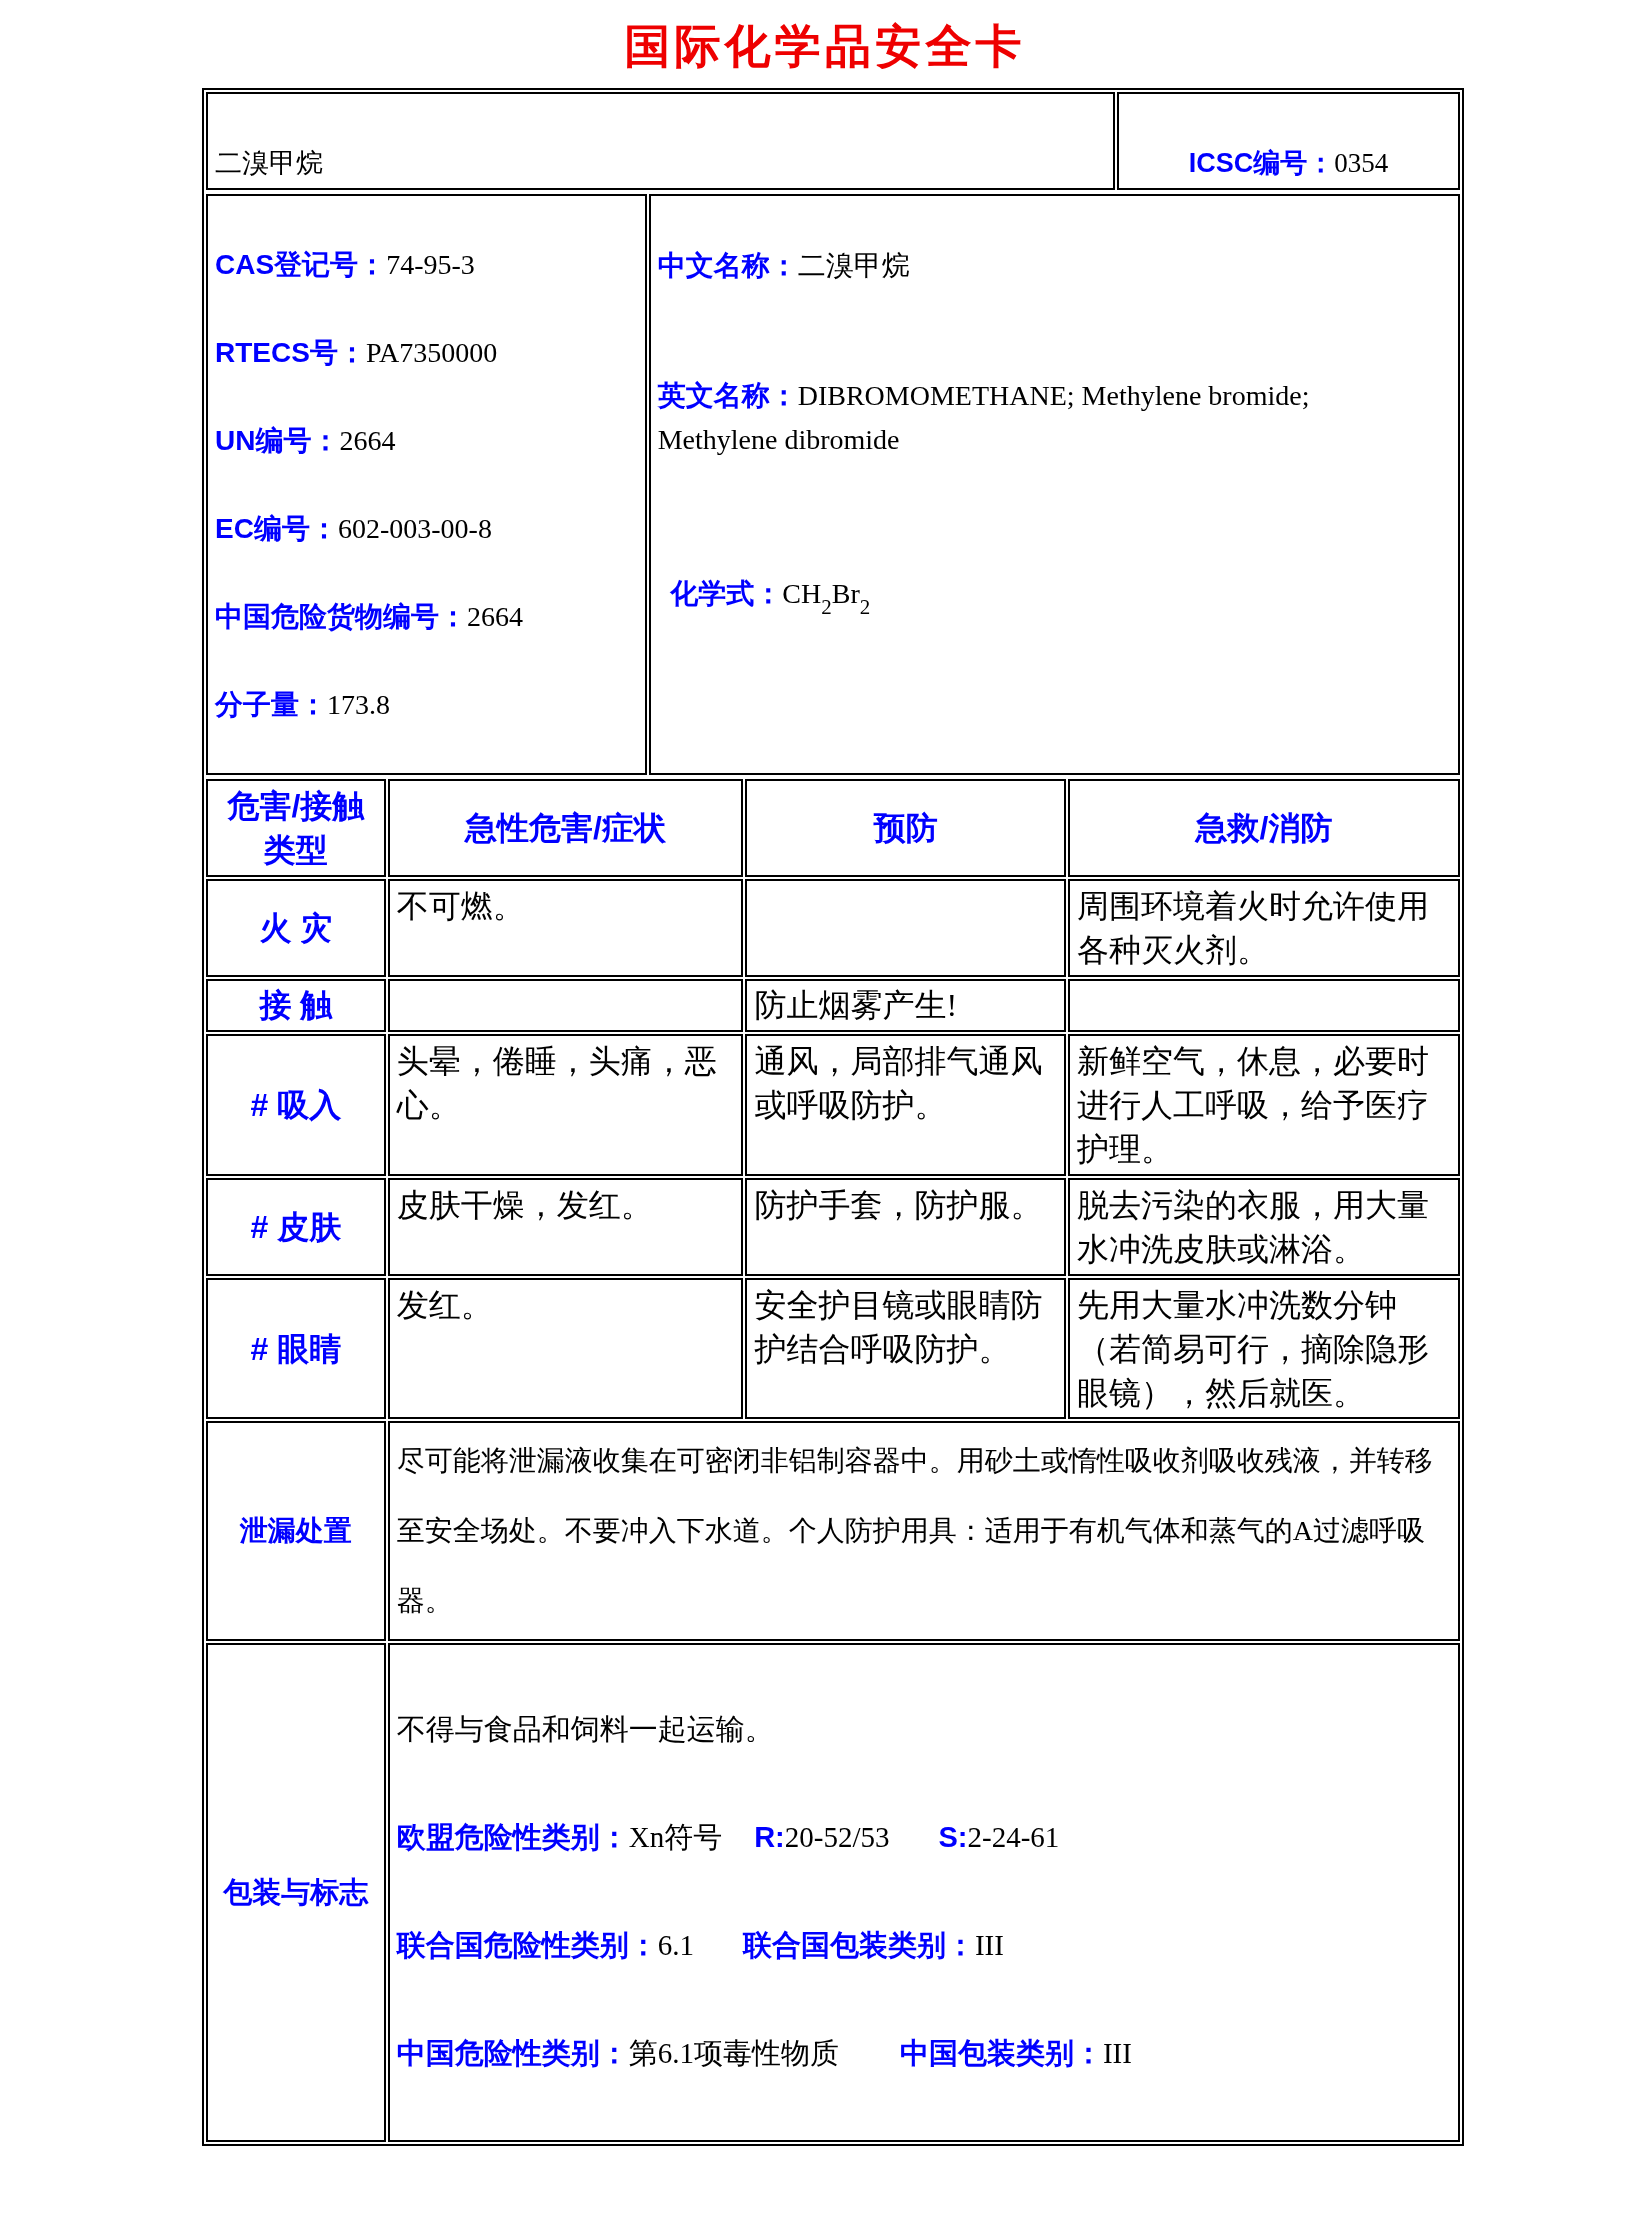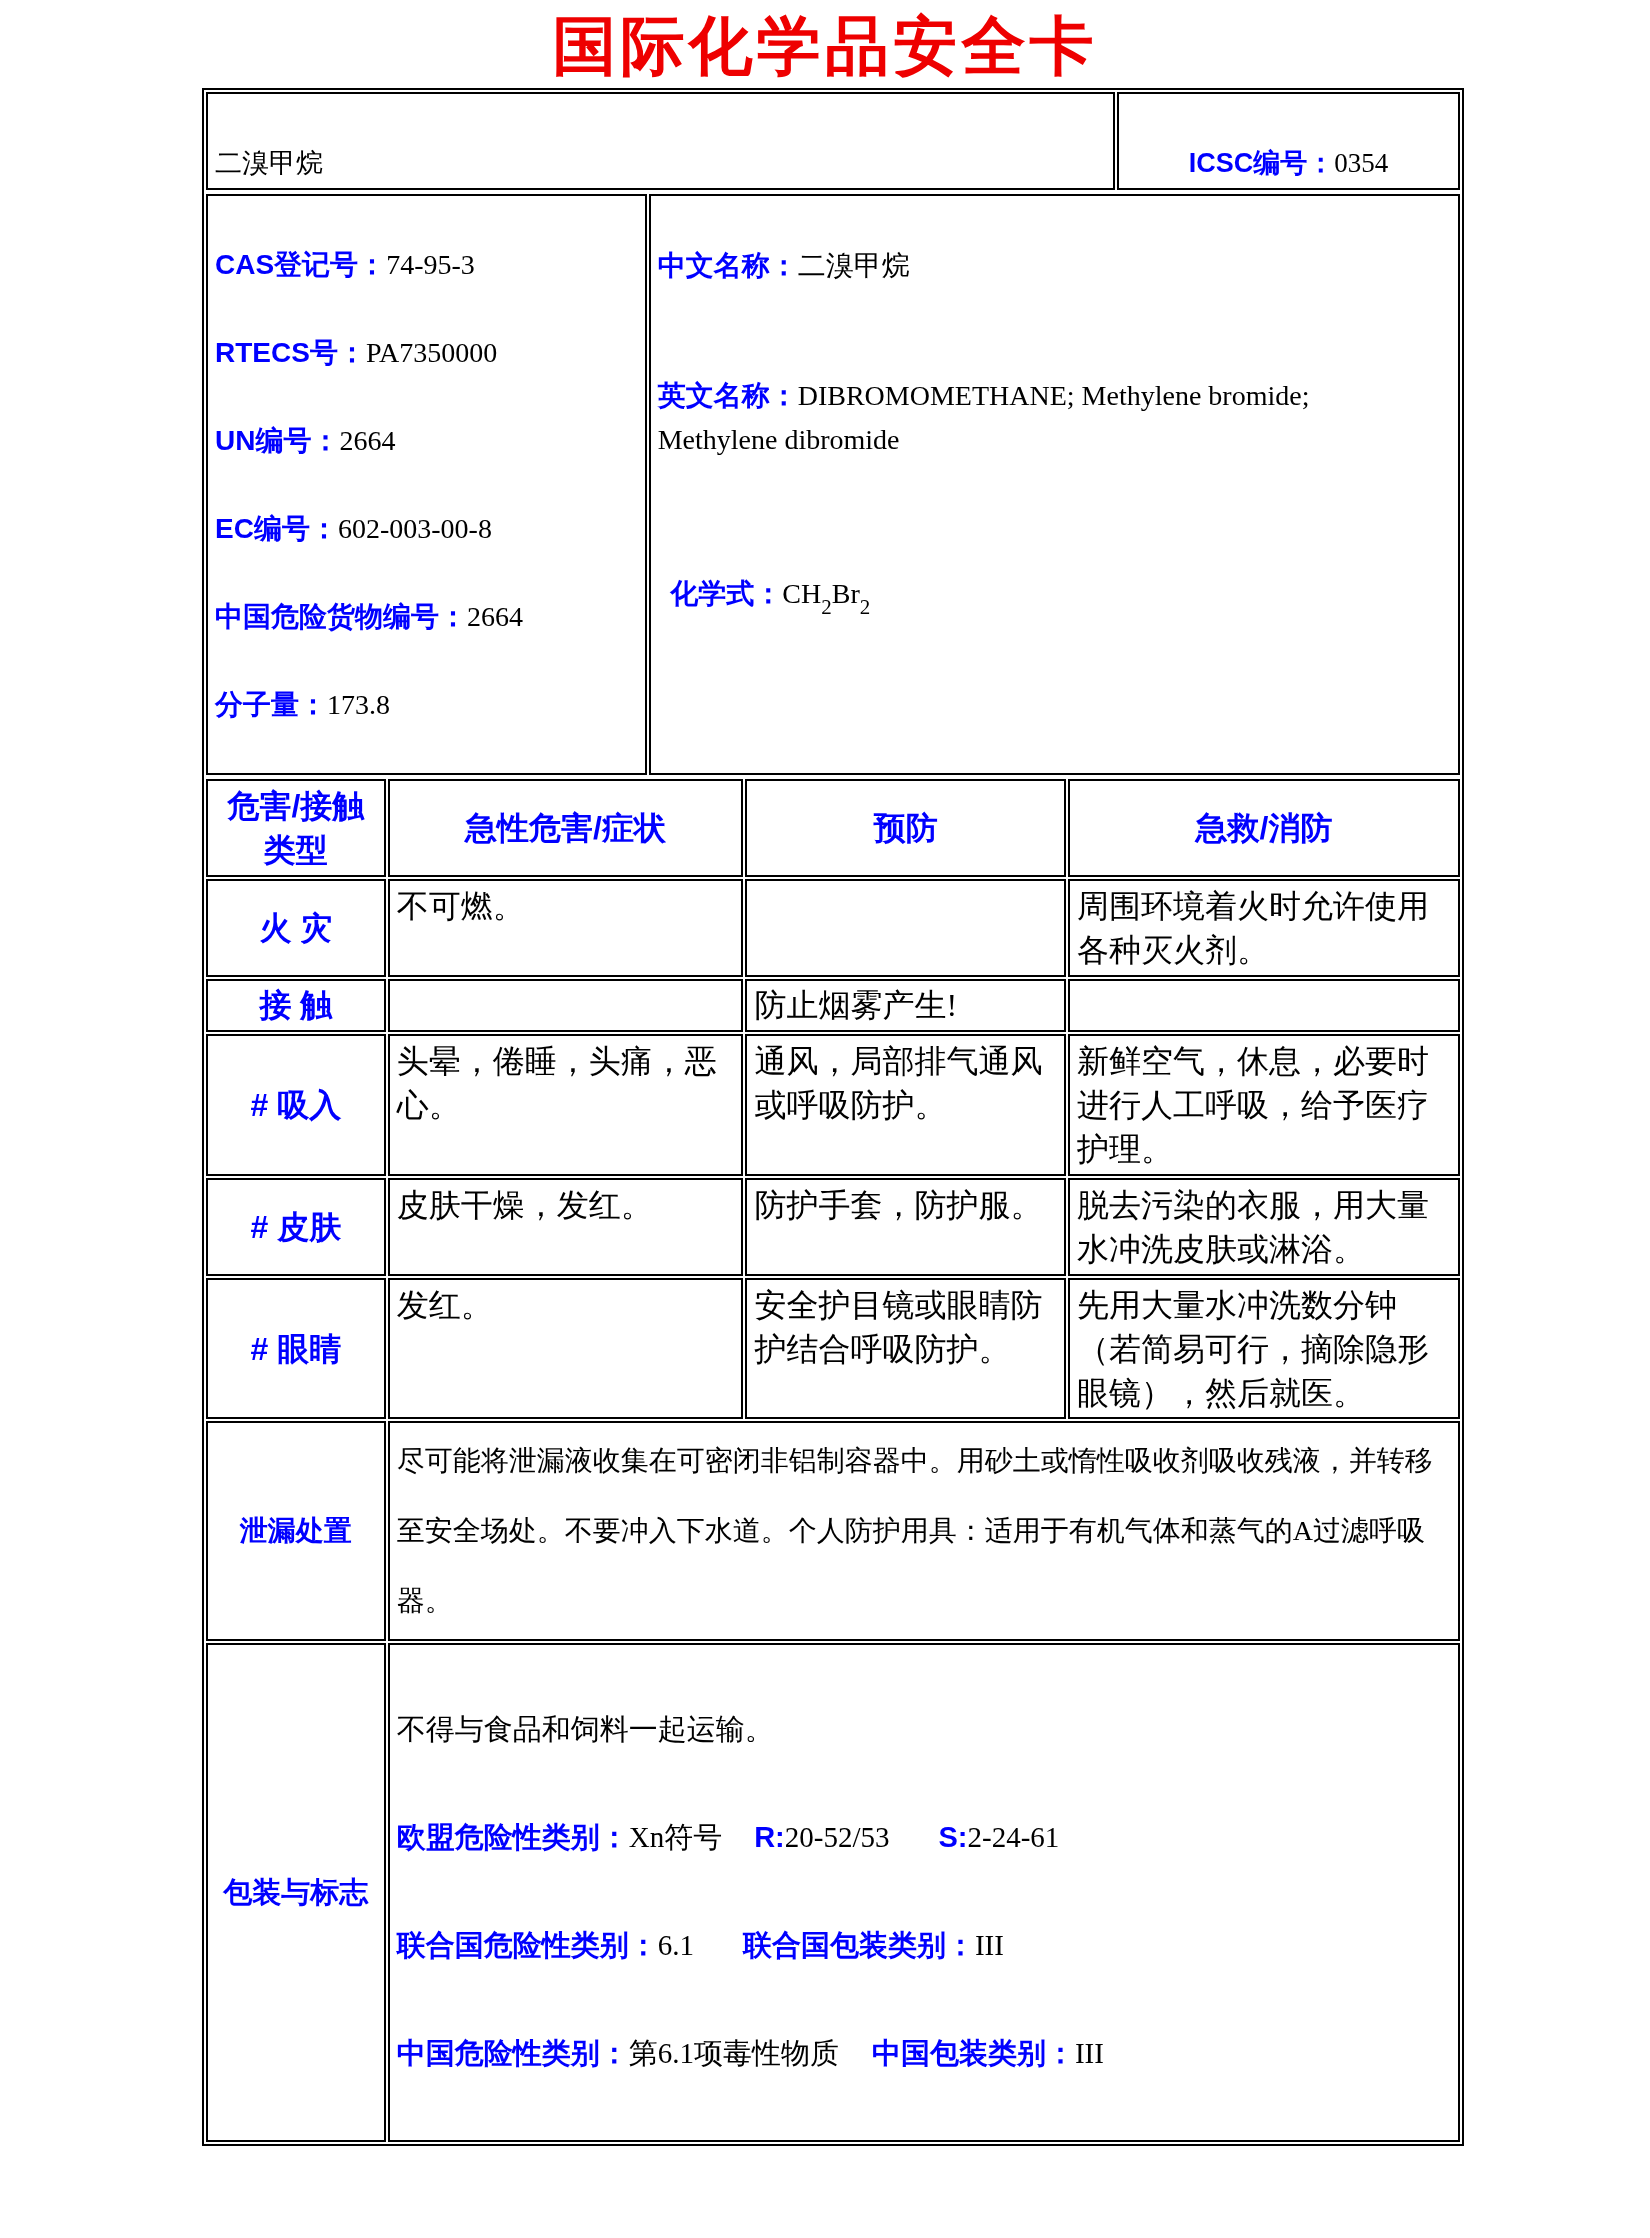--- a/index.html
+++ b/index.html
@@ -8,21 +8,21 @@
     background: #ffffff;
     width: 1650px;
     height: 2239px;
     font-family: "Liberation Serif", "DejaVu Serif", serif;
     color: #000000;
   }
   .page-title {
     text-align: center;
     color: #ee0000;
     font-weight: bold;
-    font-size: 64px;
+    font-size: 46px;
     line-height: 70px;
     margin-top: 11.2px;
     margin-bottom: 7px;
     letter-spacing: 4.2px;
     font-family: "Liberation Sans", "DejaVu Sans", sans-serif;
   }
   .card {
     margin-left: 202px;
     width: 1262px;
     border: 2.8px solid #000000;
@@ -87,21 +87,21 @@
   .r8  td { height: 140px; font-size: 28px; line-height: 70px; }
   .r9  td { height: 243px; font-size: 29px; line-height: 54px; }
   .rh td.hdr {
     vertical-align: middle;
     text-align: center;
     color: #0000ff;
     font-weight: bold;
     font-family: "Liberation Sans", "DejaVu Sans", sans-serif;
   }
   .g70 { margin-left: 49px; }
-  .g56 { margin-left: 33px; font-family: Liberation Mono, monospace; }
+  .g56 { margin-left: 61px; font-family: Liberation Mono, monospace; }
   .g46 { margin-left: 32px; }
   .seg { white-space: pre; }
 </style>
 </head>
 <body>
 
 <div class="page-title">国际化学品安全卡</div>
 
 <div class="card">
 

